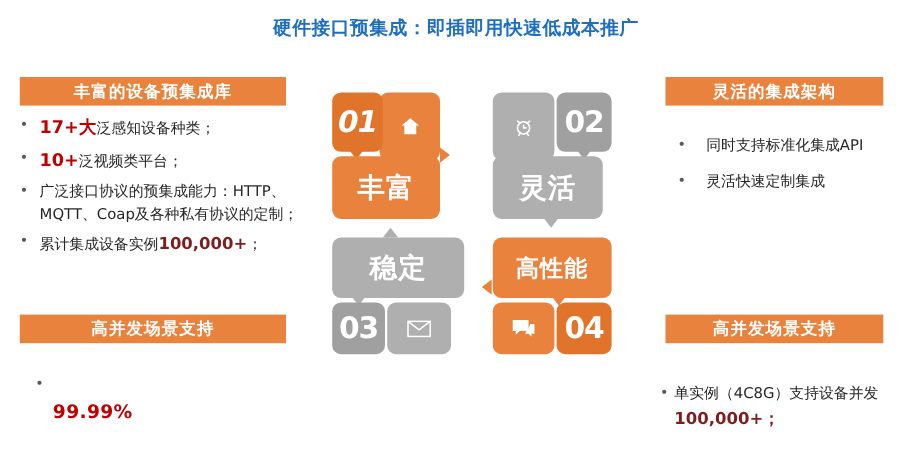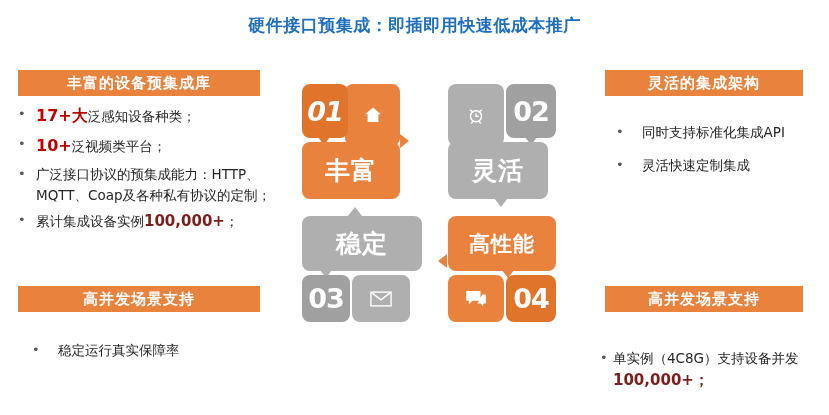--- a/index.html
+++ b/index.html
@@ -133,21 +133,23 @@
       <span class="dot">•</span>
       <span class="txt"><span>累计集成设备实例</span><span class="num-red-s">100,000+</span><span>；</span></span>
     </div>
   </div>
 
   <div class="hdr left" style="top:286px;">高并发场景支持</div>
 
   <div class="bullets" id="list-left-bottom">
     <div class="bul">
       <span class="dot">•</span>
-      <span class="txt">稳定运行真实保障率</span>
+    </div>
+    <div style="padding-left:26px;margin-top:4px;">
+      <span class="big-pct">99.99%</span>
     </div>
   </div>
 
   <div class="hdr right" style="top:70px;">灵活的集成架构</div>
 
   <div class="bullets" id="list-right-top">
     <div class="bul" style="margin-bottom:12px;">
       <span class="dot">•</span>
       <span class="txt">同时支持标准化集成API</span>
     </div>

